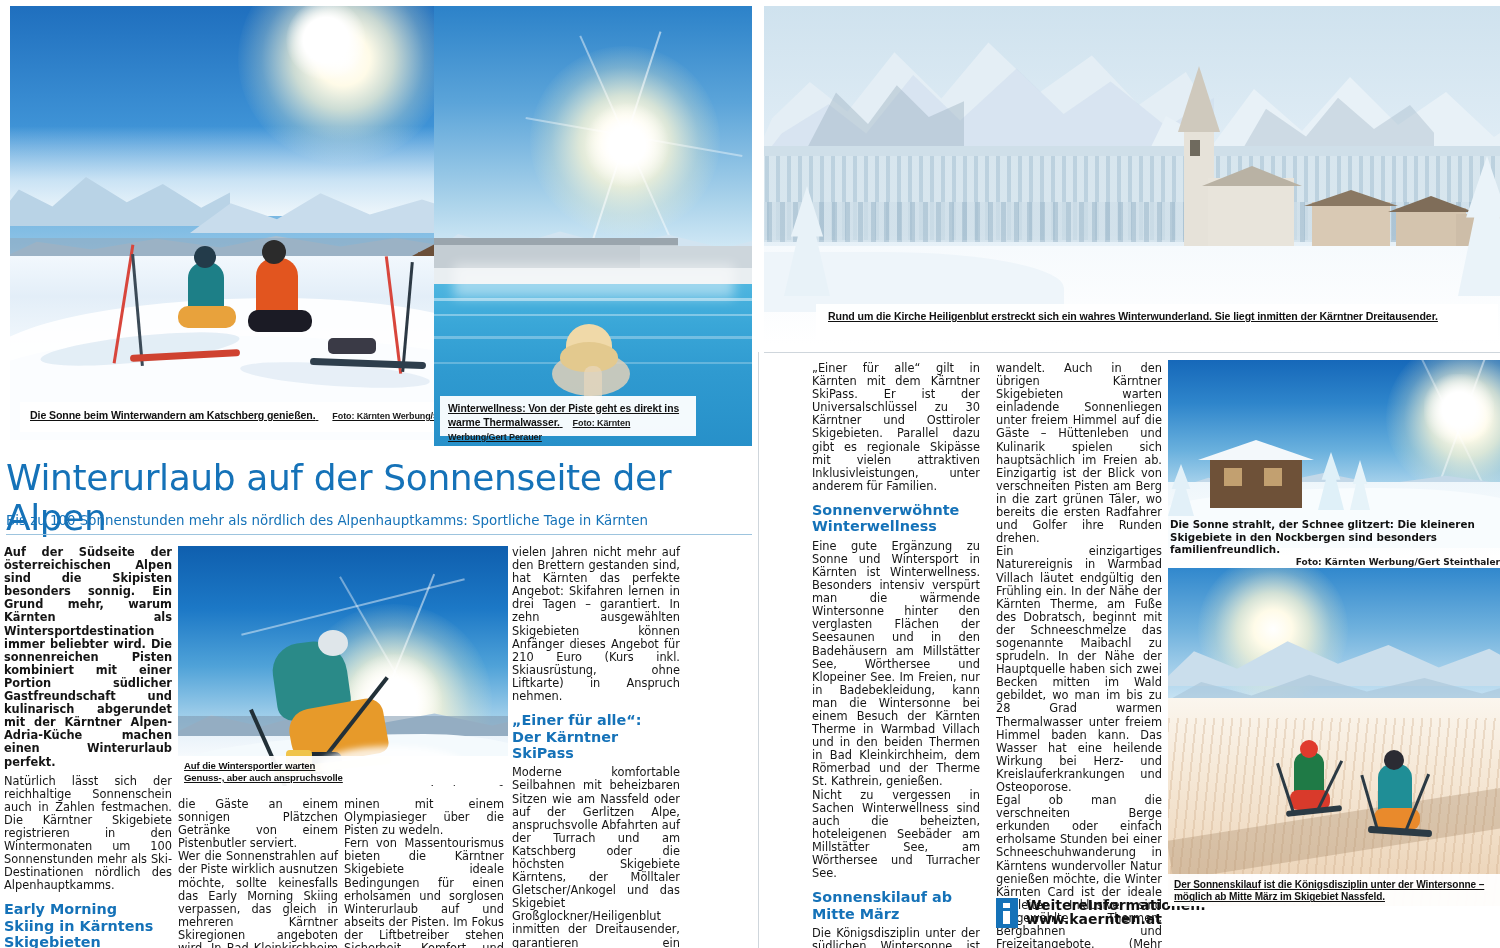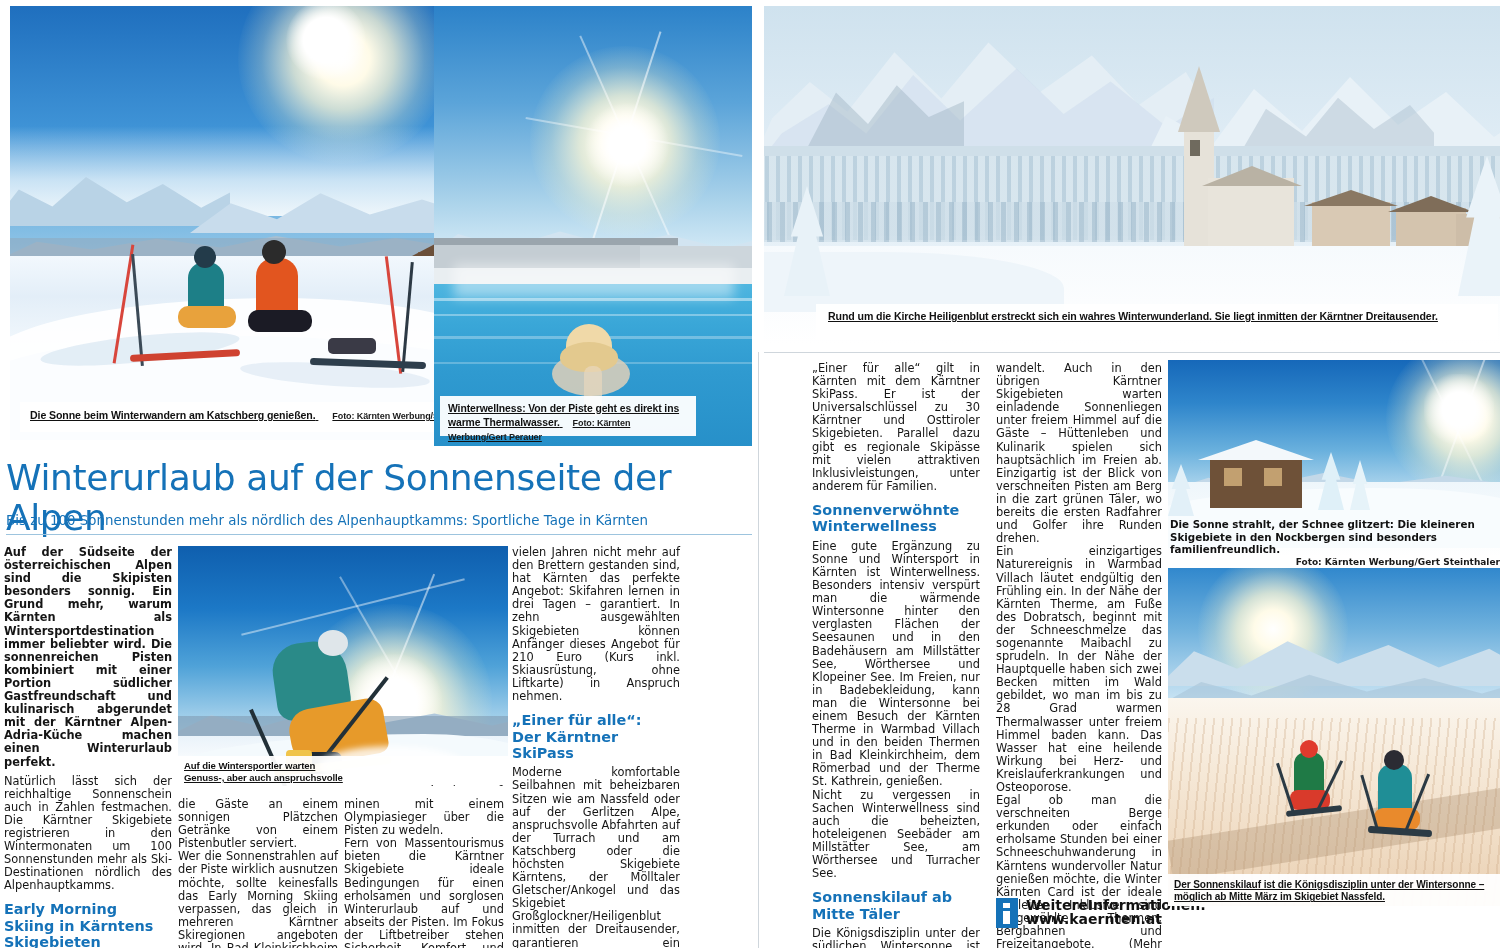--- a/index.html
+++ b/index.html
@@ -298,21 +298,21 @@
   </div>
 
   <div style="position:absolute;left:758px;top:352px;width:1px;height:596px;background:#cfd6dc;"></div>
   <div style="position:absolute;left:764px;top:352px;width:736px;height:1px;background:#cfd6dc;"></div>
 
   <div class="colText" style="left:812px;top:362px;width:168px;">
     <p>„Einer für alle“ gilt in Kärnten mit dem Kärntner SkiPass. Er ist der Universalschlüssel zu 30 Kärntner und Osttiroler Skigebieten. Parallel dazu gibt es regionale Skipässe mit vielen attraktiven Inklusivleistungen, unter anderem für Familien.</p>
     <div class="subhead">Sonnenverwöhnte Winterwellness</div>
     <p>Eine gute Ergänzung zu Sonne und Wintersport in Kärnten ist Winterwellness. Besonders intensiv verspürt man die wärmende Wintersonne hinter den verglasten Flächen der Seesaunen und in den Badehäusern am Millstätter See, Wörthersee und Klopeiner See. Im Freien, nur in Badebekleidung, kann man die Wintersonne bei einem Besuch der Kärnten Therme in Warmbad Villach und in den beiden Thermen in Bad Kleinkirchheim, dem Römerbad und der Therme St. Kathrein, genießen.</p>
     <p>Nicht zu vergessen in Sachen Winterwellness sind auch die beheizten, hoteleigenen Seebäder am Millstätter See, am Wörthersee und Turracher See.</p>
-    <div class="subhead">Sonnenskilauf ab Mitte Täler</div>
+    <div class="subhead">Sonnenskilauf ab Mitte März</div>
     <p>Die Königsdisziplin unter der südlichen Wintersonne ist der Sonnenskilauf ab Mitte März bis zum Ende der Wintersaison. Besonders zelebriert wird dies im Skigebiet Nassfeld, das sich in die größte Sonnenterrasse der Alpen ver-</p>
   </div>
 
   <div class="colText" style="left:996px;top:362px;width:166px;">
     <p>wandelt. Auch in den übrigen Kärntner Skigebieten warten einladende Sonnenliegen unter freiem Himmel auf die Gäste – Hüttenleben und Kulinarik spielen sich hauptsächlich im Freien ab. Einzigartig ist der Blick von verschneiten Pisten am Berg in die zart grünen Täler, wo bereits die ersten Radfahrer und Golfer ihre Runden drehen.</p>
     <p>Ein einzigartiges Naturereignis in Warmbad Villach läutet endgültig den Frühling ein. In der Nähe der Kärnten Therme, am Fuße des Dobratsch, beginnt mit der Schneeschmelze das sogenannte Maibachl zu sprudeln. In der Nähe der Hauptquelle haben sich zwei Becken mitten im Wald gebildet, wo man im bis zu 28 Grad warmen Thermalwasser unter freiem Himmel baden kann. Das Wasser hat eine heilende Wirkung bei Herz- und Kreislauferkrankungen und Osteoporose.</p>
     <p>Egal ob man die verschneiten Berge erkunden oder einfach erholsame Stunden bei einer Schneeschuhwanderung in Kärntens wundervoller Natur genießen möchte, die Winter Kärnten Card ist der ideale Begleiter. Inklusive sind ausgewählte Thermen, Bergbahnen und Freizeitangebote. (Mehr unter: www.kaernten-card.at)</p>
   </div>
 
   <div class="infobox" style="left:996px;top:898px;width:180px;">

